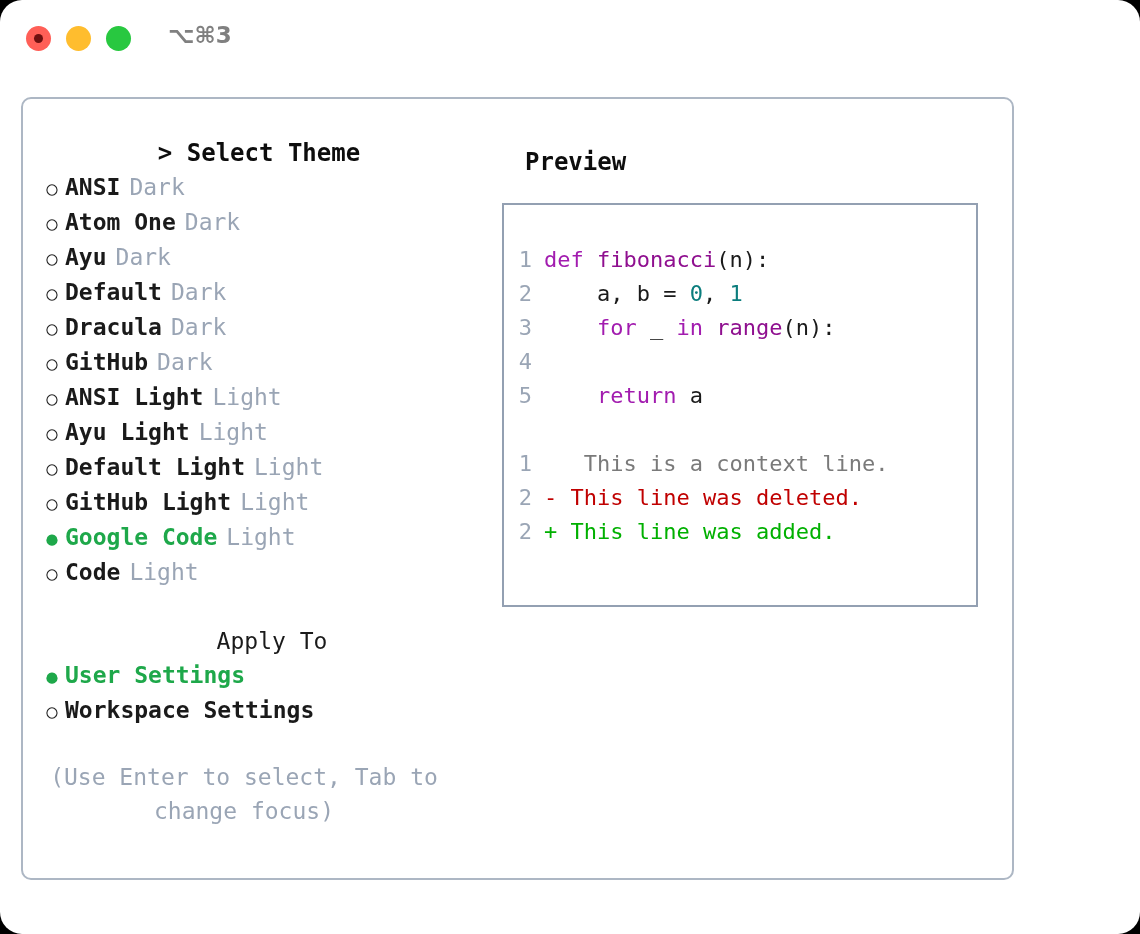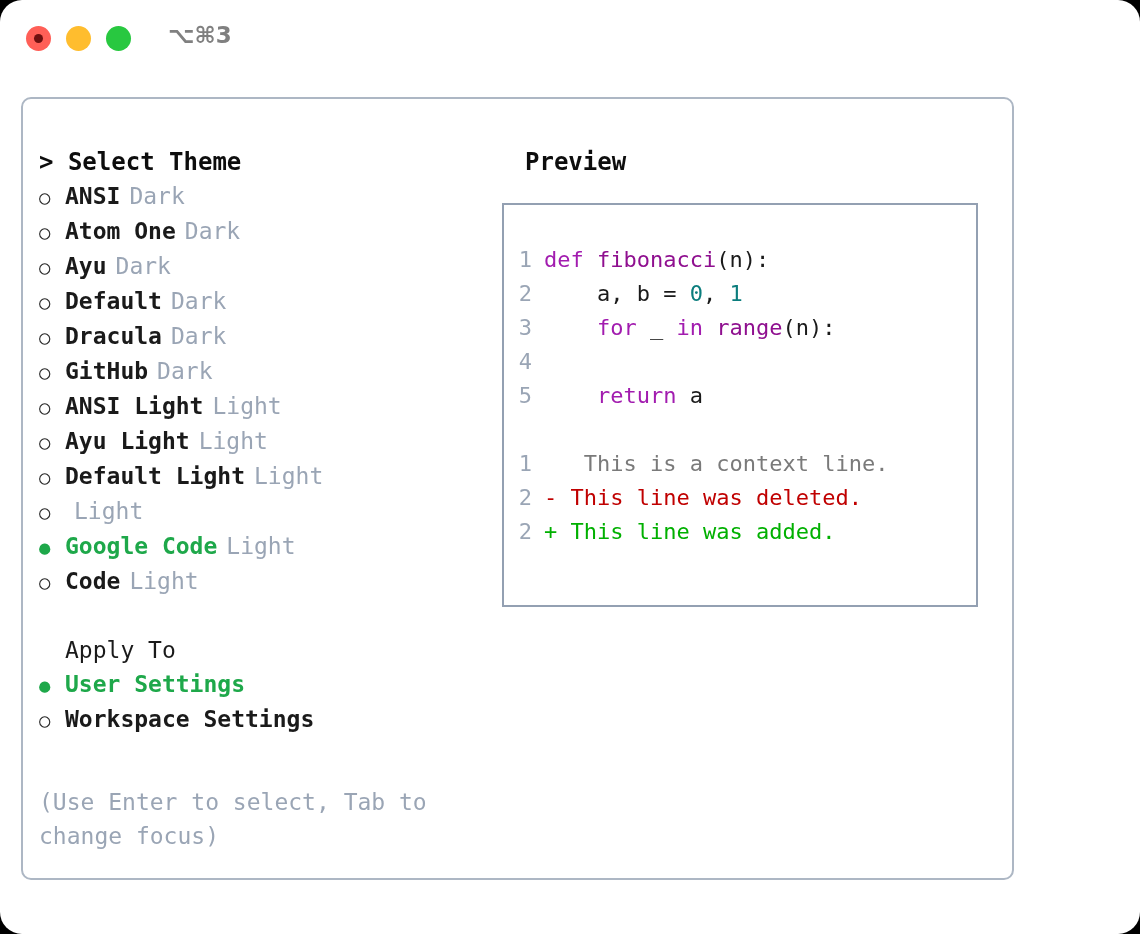--- a/index.html
+++ b/index.html
@@ -87,22 +87,23 @@
     position: absolute;
     left: 0; top: 0;
     width: 100%;
     height: 100%;
   }
 
   
   .left-col {
     position: absolute;
     left: 16px;
-    top: 46px;
+    top: 37px;
     width: 440px;
+    text-align: center;
   }
   .heading {
     font-size: 24px;
     font-weight: 700;
     color: #0d0d0d;
     line-height: 34px;
     white-space: pre;
   }
   .opt-row {
     display: flex;
@@ -127,21 +128,21 @@
   }
   .sub-heading {
     font-size: 23px;
     color: #1a1a1a;
     line-height: 34px;
     padding-left: 26px;
     white-space: pre;
   }
   .spacer { height: 34px; }
   .hint {
-    margin-top: 48px;
+    margin-top: 32px;
     font-size: 23px;
     line-height: 34px;
     color: #9aa5b5;
     width: 410px;
   }
 
   
   .right-col {
     position: absolute;
     left: 479px;
@@ -212,21 +213,21 @@
         <div id="theme-options">
             <div class="opt-row"><span class="marker">○</span><span class="opt-name">ANSI</span><span class="opt-variant">Dark</span></div>
             <div class="opt-row"><span class="marker">○</span><span class="opt-name">Atom One</span><span class="opt-variant">Dark</span></div>
             <div class="opt-row"><span class="marker">○</span><span class="opt-name">Ayu</span><span class="opt-variant">Dark</span></div>
             <div class="opt-row"><span class="marker">○</span><span class="opt-name">Default</span><span class="opt-variant">Dark</span></div>
             <div class="opt-row"><span class="marker">○</span><span class="opt-name">Dracula</span><span class="opt-variant">Dark</span></div>
             <div class="opt-row"><span class="marker">○</span><span class="opt-name">GitHub</span><span class="opt-variant">Dark</span></div>
             <div class="opt-row"><span class="marker">○</span><span class="opt-name">ANSI Light</span><span class="opt-variant">Light</span></div>
             <div class="opt-row"><span class="marker">○</span><span class="opt-name">Ayu Light</span><span class="opt-variant">Light</span></div>
             <div class="opt-row"><span class="marker">○</span><span class="opt-name">Default Light</span><span class="opt-variant">Light</span></div>
-            <div class="opt-row"><span class="marker">○</span><span class="opt-variant">Light</span></div>
+            <div class="opt-row"><span class="marker">○</span><span class="opt-name">GitHub Light</span><span class="opt-variant">Light</span></div>
             <div class="opt-row selected"><span class="marker sel">●</span><span class="opt-name">Google Code</span><span class="opt-variant">Light</span></div>
             <div class="opt-row"><span class="marker">○</span><span class="opt-name">Code</span><span class="opt-variant">Light</span></div>
           </div>
 
         <div class="spacer"></div>
 
         <div class="sub-heading">Apply To</div>
 
         <div id="apply-options">
             <div class="opt-row selected"><span class="marker sel">●</span><span class="opt-name">User Settings</span></div>

